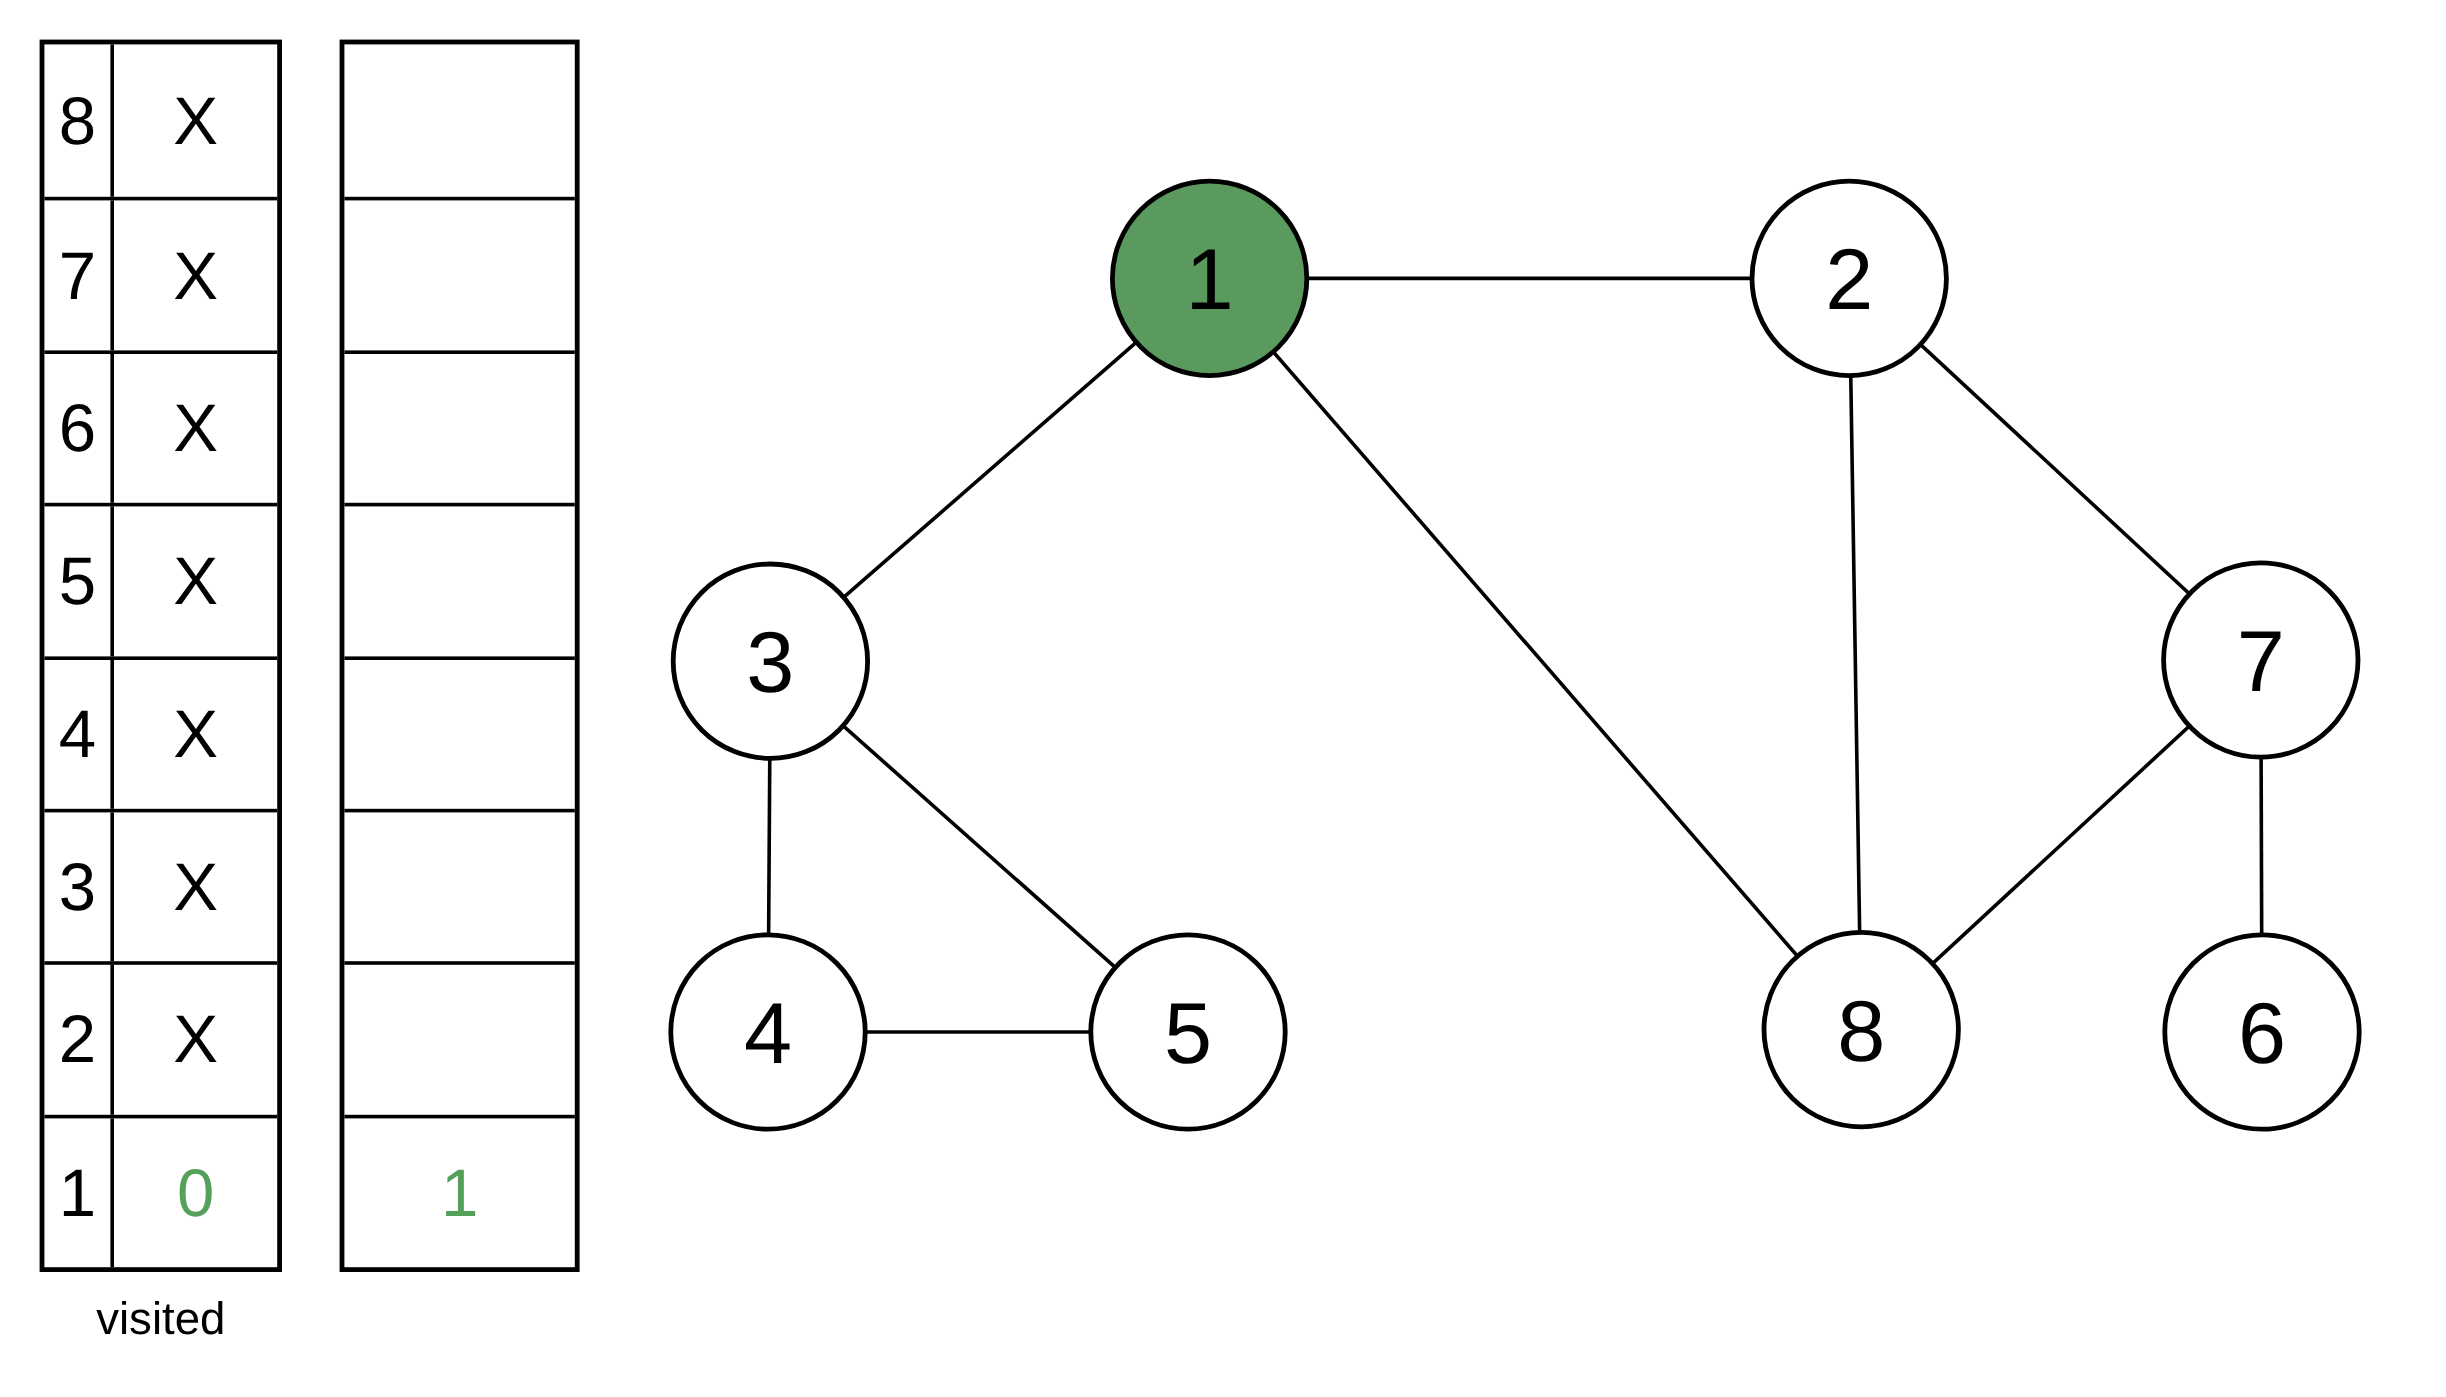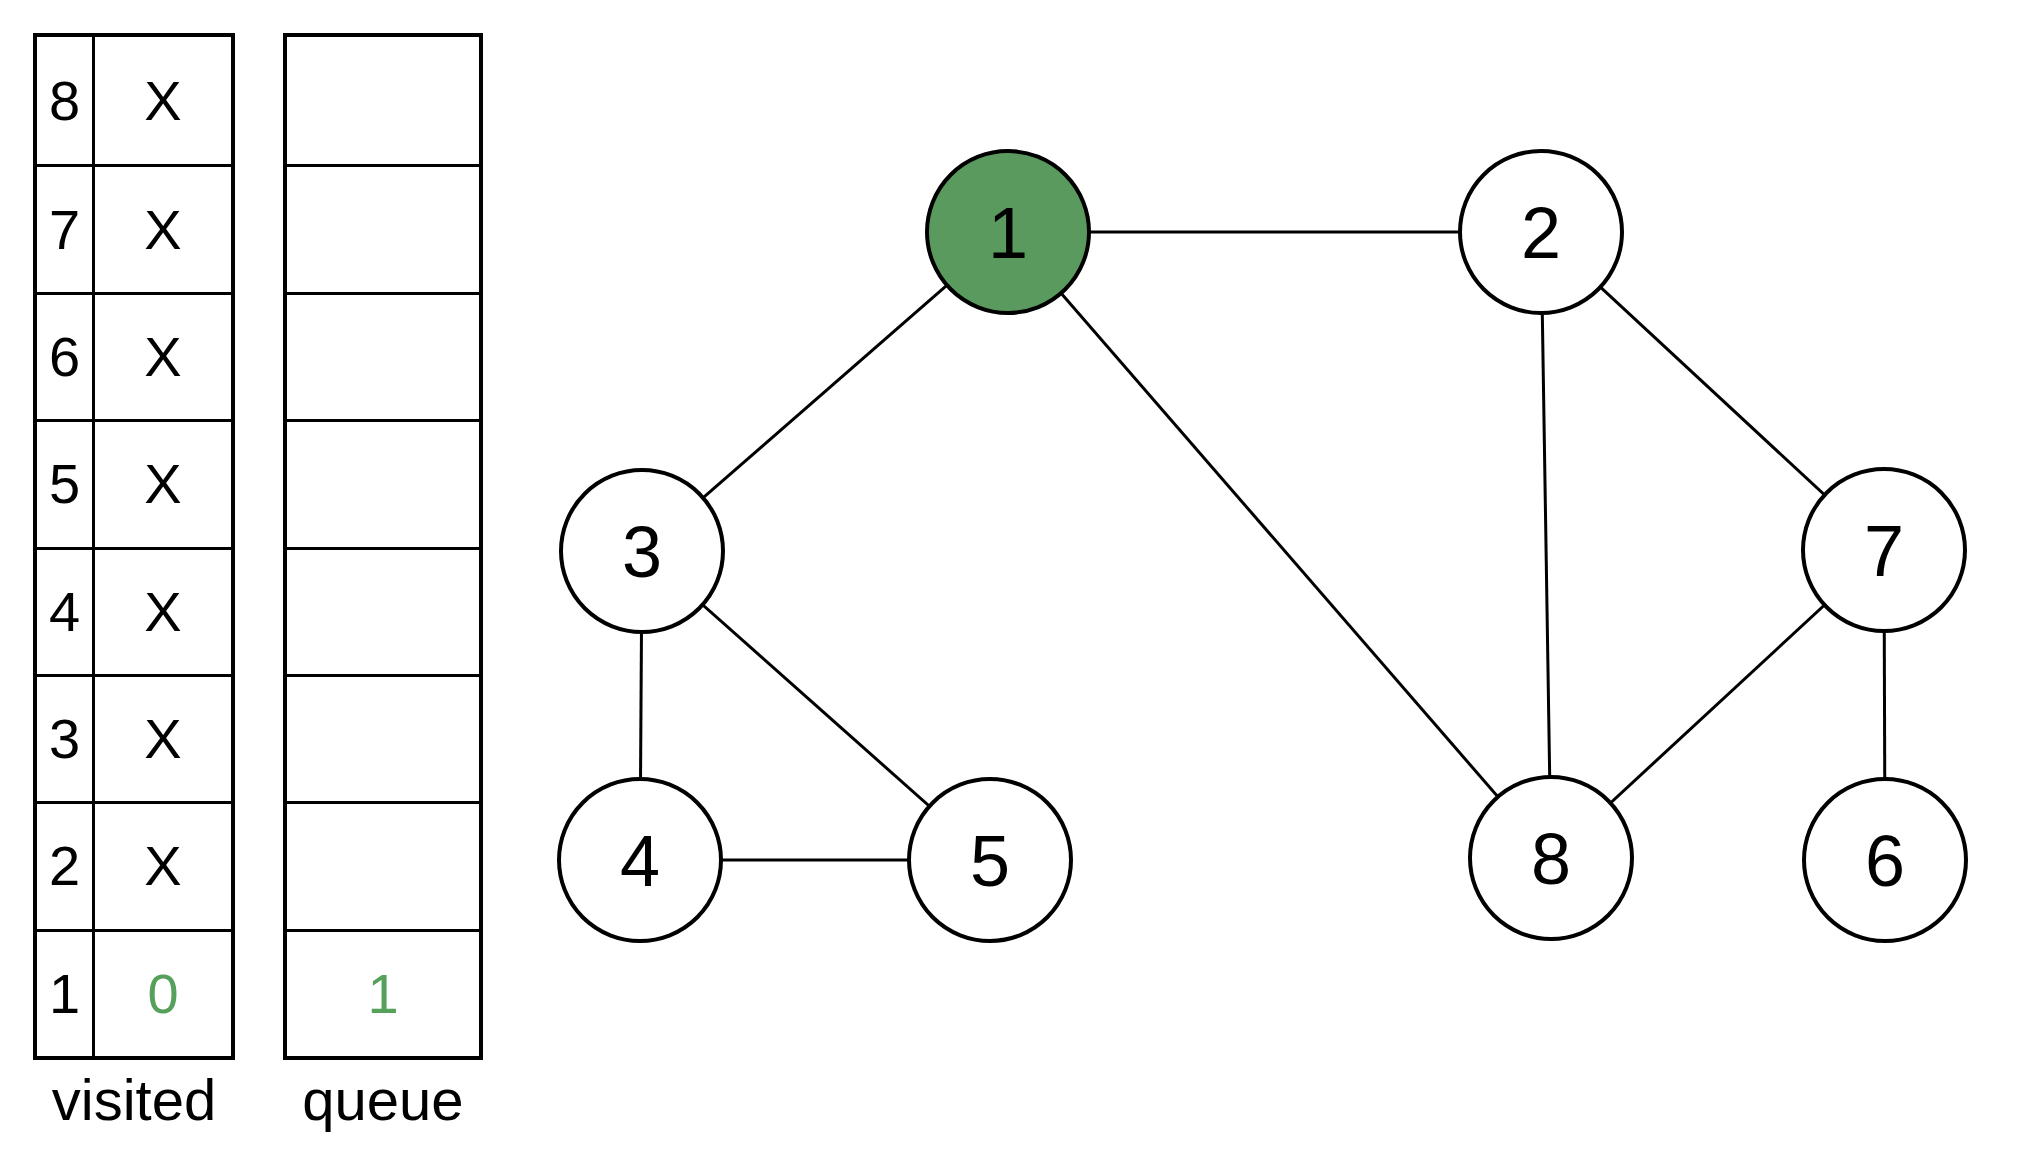--- a/index.html
+++ b/index.html
@@ -36,21 +36,21 @@
   .qrow { grid-template-columns: 1fr; }
   .cell {
     display: flex; align-items: center; justify-content: center;
     font-size: 56px; color: #000; line-height: 1;
   }
   .index-cell { border-right: 3px solid #000; }
   .green { color: #55a05a; }
 
   .table-label {
     position: absolute; top: 1072px; height: 60px;
-    text-align: center; font-size: 58px; color: #000; line-height: 56px;
+    text-align: center; font-size: 38px; color: #000; line-height: 56px;
   }
   #visited-label { left: 33px; width: 202px; }
   #queue-label  { left: 283px; width: 200px; }
 </style>
 </head>
 <body>
 
 <div class="stage">
 
   <svg id="graph-svg" viewBox="0 0 2038 1164" xmlns="http://www.w3.org/2000/svg">
@@ -139,15 +139,14 @@
       <div class="trow qrow">
         <div class="cell"></div>
       </div>
       <div class="trow qrow">
         <div class="cell green">1</div>
       </div>
     </div>
 
   <div id="visited-label" class="table-label">visited</div>
 
-  <div id="queue-label" class="table-label">queue</div>
 
 </div>
 
 </body></html>

